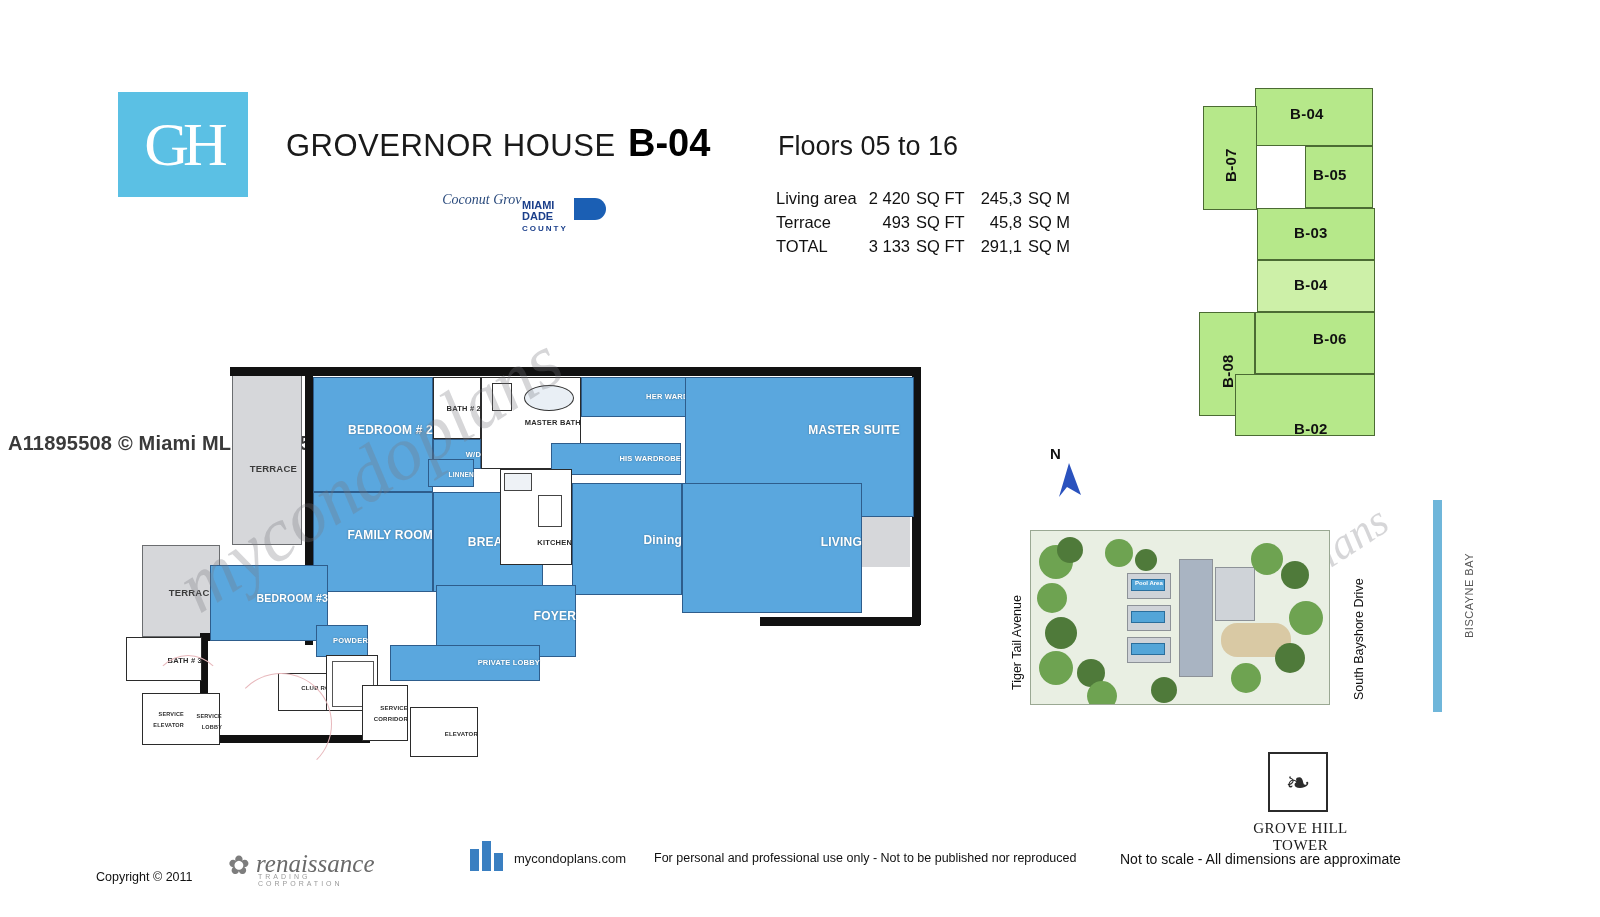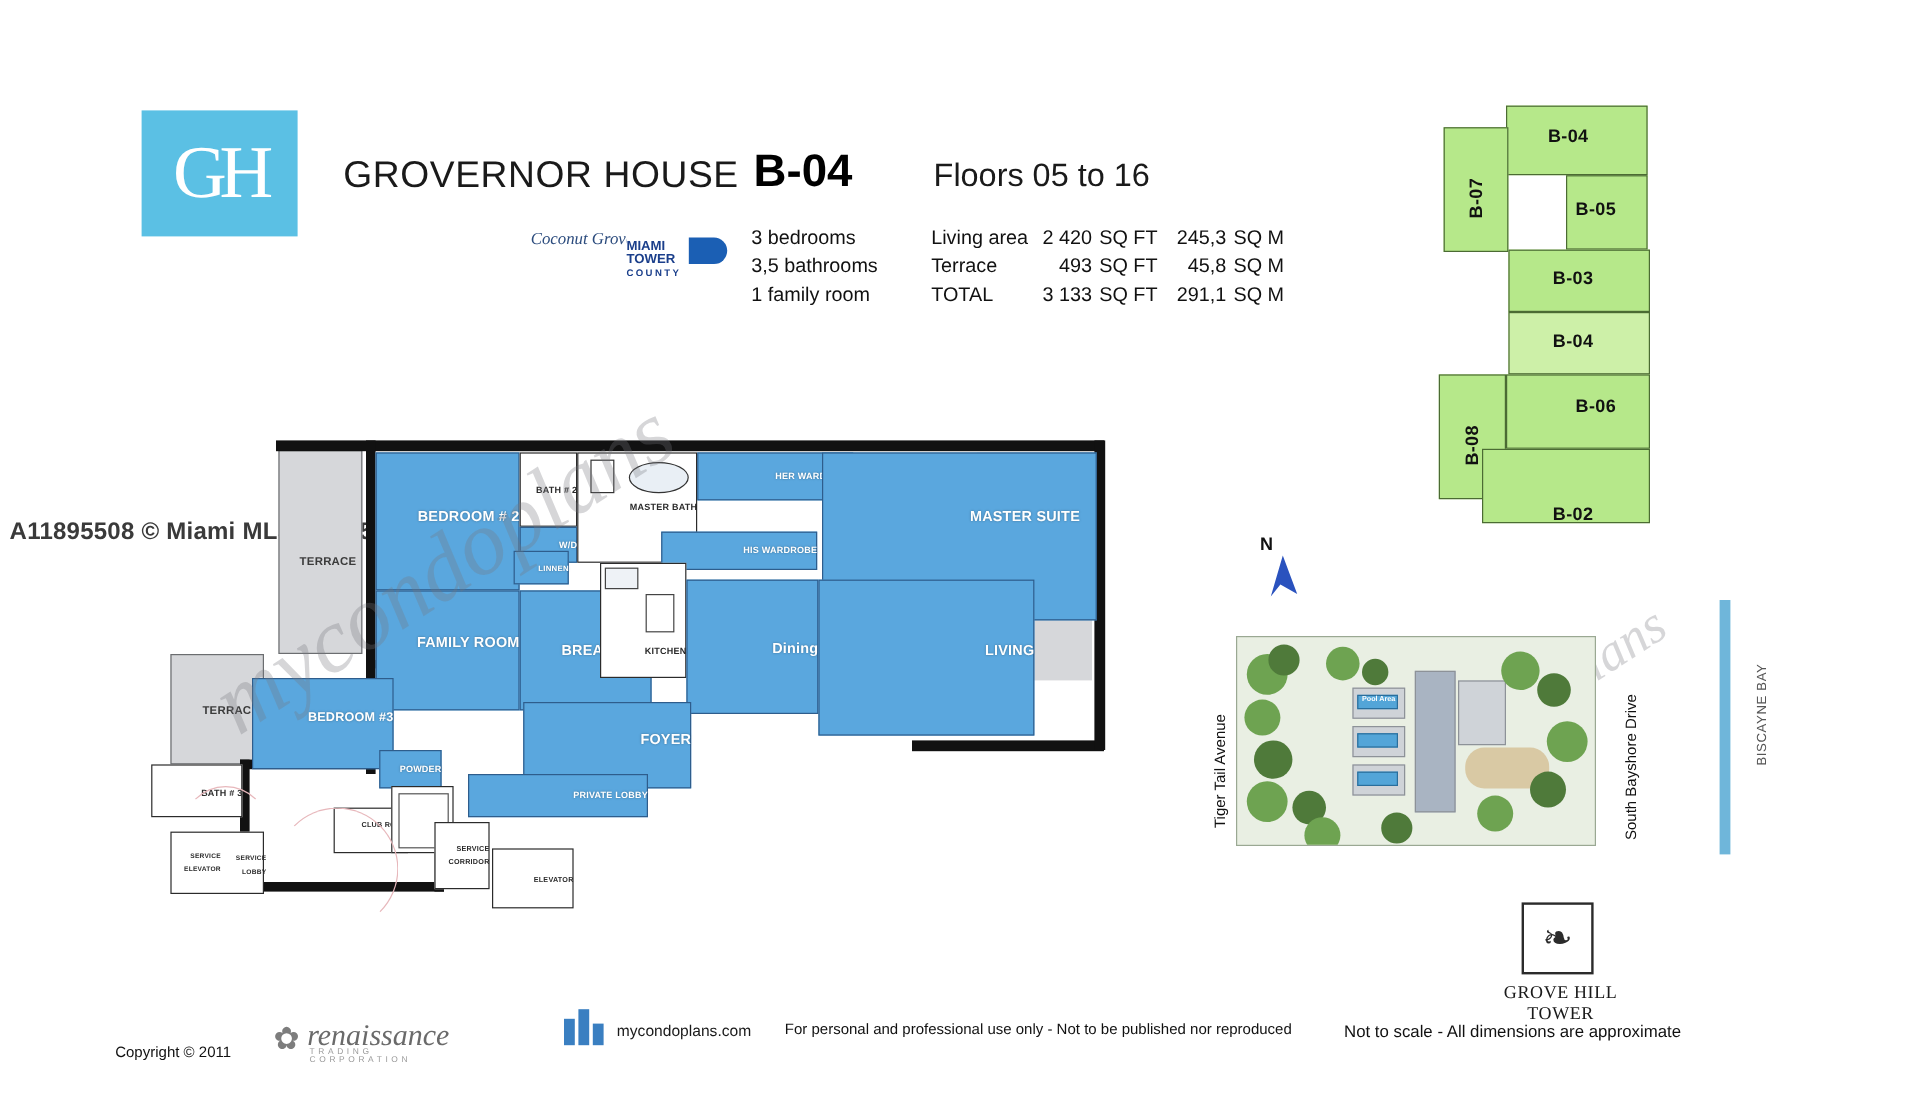--- a/index.html
+++ b/index.html
@@ -395,31 +395,26 @@
   </div>
 
   <div class="title-main">GROVERNOR HOUSE</div>
   <div class="unit-code">B-04</div>
   <div class="floors-label">Floors 05 to 16</div>
 
   <div class="coconut-grove">Coconut Grove</div>
 
   <div class="miami-dade">
     <div class="md-text">
-      <span>MIAMI TOWER</span><br>
+      <span>MIAMI DADE</span><br>
       <span class="md-sub">COUNTY</span>
     </div>
     <div class="md-blue"></div>
   </div>
 
-  <div class="spec-left">
-    <div>3 bedrooms</div>
-    <div>3,5 bathrooms</div>
-    <div>1 family room</div>
-  </div>
 
   <div class="spec-right">
     <table>
       <tbody>
           <tr>
         <td class="sr-label">Living area</td>
         <td class="sr-num">2 420</td>
         <td class="sr-unit">SQ FT</td>
         <td class="sr-num2">245,3</td>
         <td>SQ M</td>

